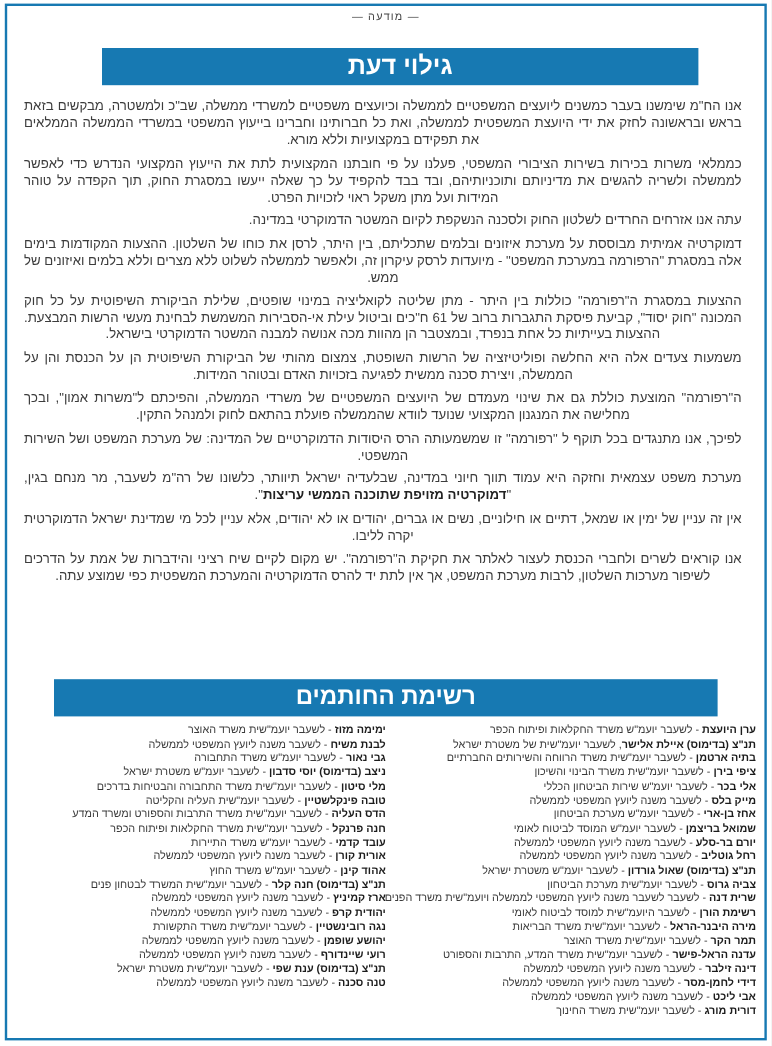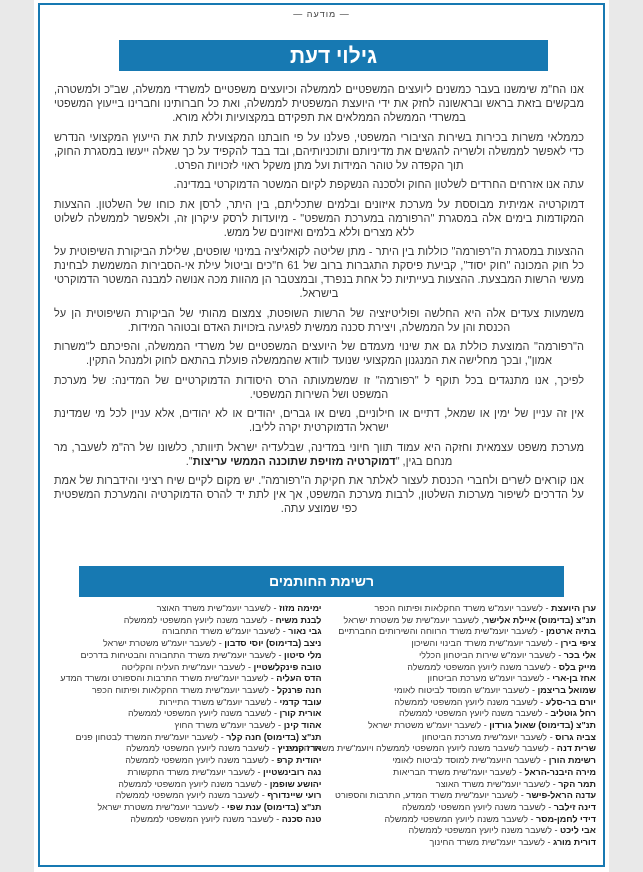--- a/index.html
+++ b/index.html
@@ -1,17 +1,17 @@
 <!DOCTYPE html>
 <html lang="he"><head>
 <meta charset="utf-8">
 <style>
   html,body { margin:0; padding:0; background:#e9e9e9; }
   .page {
-    position:relative; width:575px; height:872px; background:#ffffff;
+    position:relative; width:643px; height:872px; background:#ffffff;
     font-family:"Liberation Sans","DejaVu Sans",sans-serif;
     direction:rtl; overflow:hidden; margin:0 auto;
   }
   .frame {
     position:absolute; top:3px; left:4px; right:4px; bottom:5px;
     border:2px solid #1779b2; pointer-events:none;
   }
   .notice-label {
     position:absolute; top:9px; left:0; right:0;
     text-align:center; font-size:9px; color:#444; letter-spacing:1px;
@@ -19,21 +19,21 @@
   .banner {
     position:absolute; background:#1779b2; color:#ffffff;
     text-align:center; font-weight:bold;
   }
   .title-banner {
     top:40px; right:61px; left:61px; height:31px;
     font-size:21px; line-height:31px;margin-left:24px;
   }
   .signers-banner {
     top:566px; right:45px; left:45px; height:31px;
-    font-size:14px; line-height:31px;
+    font-size:20px; line-height:31px;
   }
   .statement {
     position:absolute; top:82px; right:25px; left:20px;
     font-size:11px; line-height:14px; color:#3c3c3c;
   }
   .statement p {
     margin:0 0 5.5px 0;
     text-align:justify; text-align-last:center;
   }
   .statement p.last-right { text-align-last:right; }
@@ -63,22 +63,22 @@
 
   <div class="statement">
       <p><span>אנו הח"מ שימשנו בעבר כמשנים ליועצים המשפטיים לממשלה וכיועצים משפטיים למשרדי ממשלה, שב"כ ולמשטרה, מבקשים בזאת בראש ובראשונה לחזק את ידי היועצת המשפטית לממשלה, ואת כל חברותינו וחברינו בייעוץ המשפטי במשרדי הממשלה הממלאים את תפקידם במקצועיות וללא מורא.</span></p>
       <p><span>כממלאי משרות בכירות בשירות הציבורי המשפטי, פעלנו על פי חובתנו המקצועית לתת את הייעוץ המקצועי הנדרש כדי לאפשר לממשלה ולשריה להגשים את מדיניותם ותוכניותיהם, ובד בבד להקפיד על כך שאלה ייעשו במסגרת החוק, תוך הקפדה על טוהר המידות ועל מתן משקל ראוי לזכויות הפרט.</span></p>
       <p class="last-right"><span>עתה אנו אזרחים החרדים לשלטון החוק ולסכנה הנשקפת לקיום המשטר הדמוקרטי במדינה.</span></p>
       <p><span>דמוקרטיה אמיתית מבוססת על מערכת איזונים ובלמים שתכליתם, בין היתר, לרסן את כוחו של השלטון. ההצעות המקודמות בימים אלה במסגרת "הרפורמה במערכת המשפט" - מיועדות לרסק עיקרון זה, ולאפשר לממשלה לשלוט ללא מצרים וללא בלמים ואיזונים של ממש.</span></p>
       <p><span>ההצעות במסגרת ה"רפורמה" כוללות בין היתר - מתן שליטה לקואליציה במינוי שופטים, שלילת הביקורת השיפוטית על כל חוק המכונה "חוק יסוד", קביעת פיסקת התגברות ברוב של 61 ח"כים וביטול עילת אי-הסבירות המשמשת לבחינת מעשי הרשות המבצעת. ההצעות בעייתיות כל אחת בנפרד, ובמצטבר הן מהוות מכה אנושה למבנה המשטר הדמוקרטי בישראל.</span></p>
       <p><span>משמעות צעדים אלה היא החלשה ופוליטיזציה של הרשות השופטת, צמצום מהותי של הביקורת השיפוטית הן על הכנסת והן על הממשלה, ויצירת סכנה ממשית לפגיעה בזכויות האדם ובטוהר המידות.</span></p>
       <p><span>ה"רפורמה" המוצעת כוללת גם את שינוי מעמדם של היועצים המשפטיים של משרדי הממשלה, והפיכתם ל"משרות אמון", ובכך מחלישה את המנגנון המקצועי שנועד לוודא שהממשלה פועלת בהתאם לחוק ולמנהל התקין.</span></p>
       <p><span>לפיכך, אנו מתנגדים בכל תוקף ל "רפורמה" זו שמשמעותה הרס היסודות הדמוקרטיים של המדינה: של מערכת המשפט ושל השירות המשפטי.</span></p>
+      <p><span>מערכת משפט עצמאית וחזקה היא עמוד תווך חיוני במדינה, שבלעדיה ישראל תיוותר, כלשונו של רה"מ לשעבר, מר מנחם בגין, "</span><b>דמוקרטיה מזויפת שתוכנה הממשי עריצות</b><span>".</span></p>
       <p><span>אין זה עניין של ימין או שמאל, דתיים או חילוניים, נשים או גברים, יהודים או לא יהודים, אלא עניין לכל מי שמדינת ישראל הדמוקרטית יקרה לליבו.</span></p>
-      <p><span>מערכת משפט עצמאית וחזקה היא עמוד תווך חיוני במדינה, שבלעדיה ישראל תיוותר, כלשונו של רה"מ לשעבר, מר מנחם בגין, "</span><b>דמוקרטיה מזויפת שתוכנה הממשי עריצות</b><span>".</span></p>
       <p><span>אנו קוראים לשרים ולחברי הכנסת לעצור לאלתר את חקיקת ה"רפורמה". יש מקום לקיים שיח רציני והידברות של אמת על הדרכים לשיפור מערכות השלטון, לרבות מערכת המשפט, אך אין לתת יד להרס הדמוקרטיה והמערכת המשפטית כפי שמוצע עתה.</span></p>
     </div>
 
   <div class="banner signers-banner" style="background: rgb(23, 121, 178);">
     <span>רשימת החותמים</span>
   </div>
 
   <div class="signers">
     <div class="col">
         <div class="item"><b>ערן היועצת</b> - לשעבר יועמ"ש משרד החקלאות ופיתוח הכפר</div>

